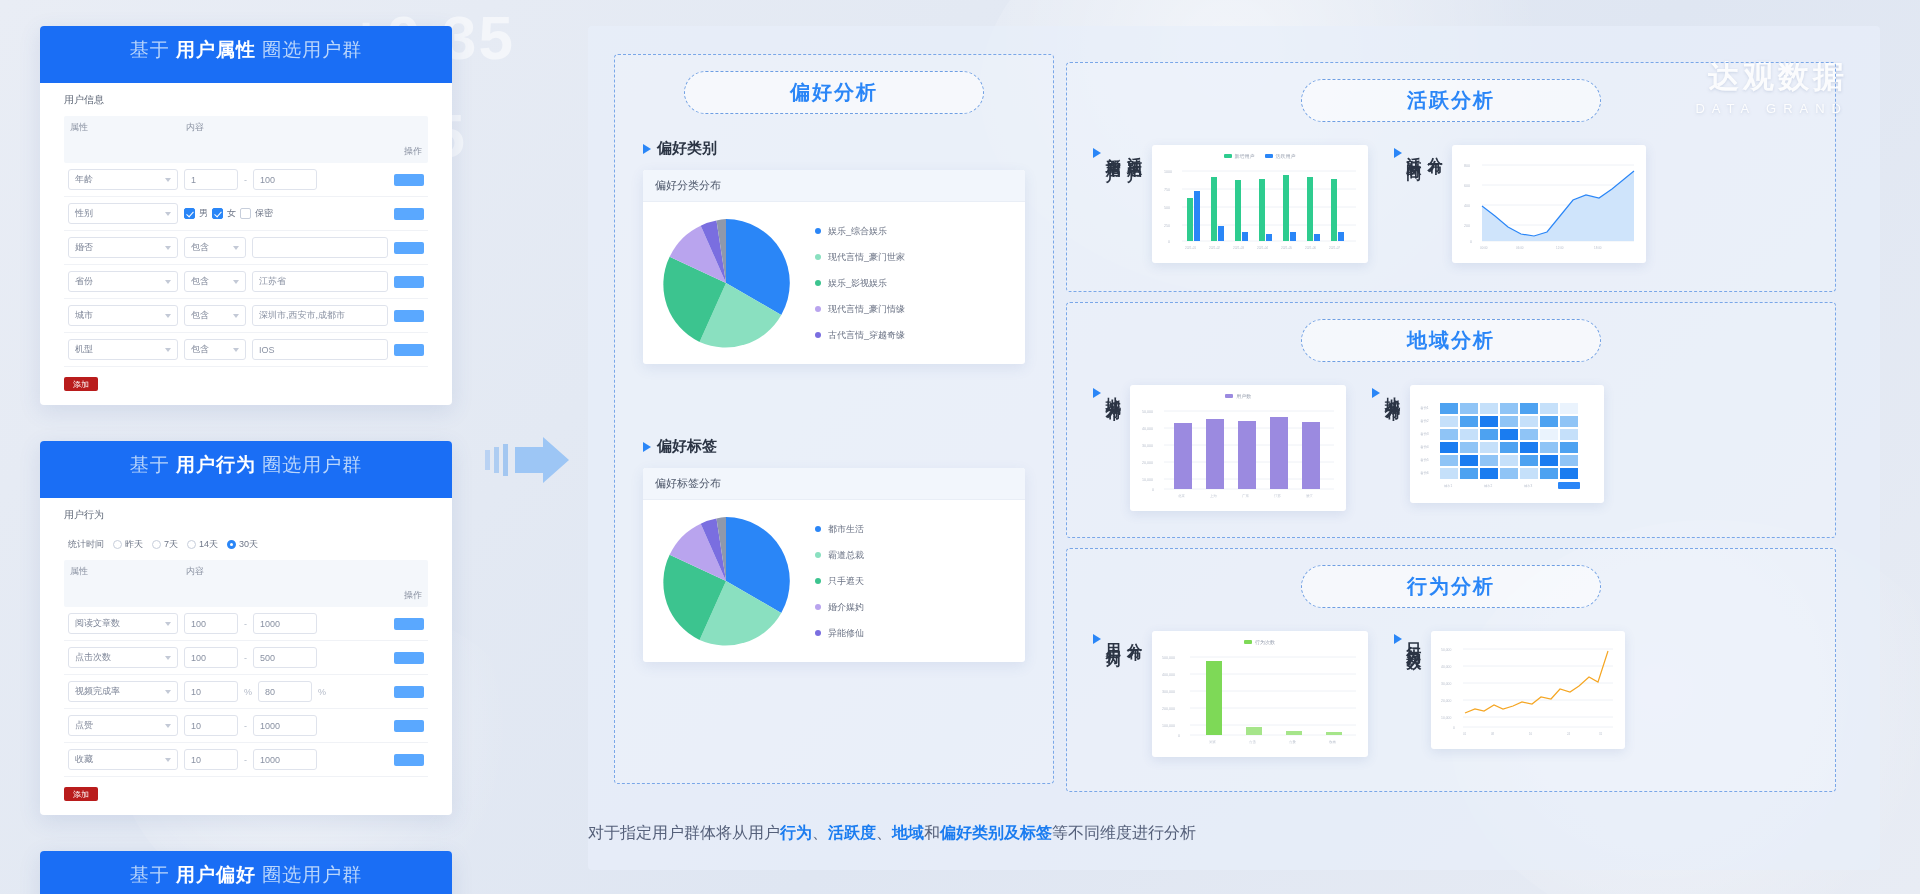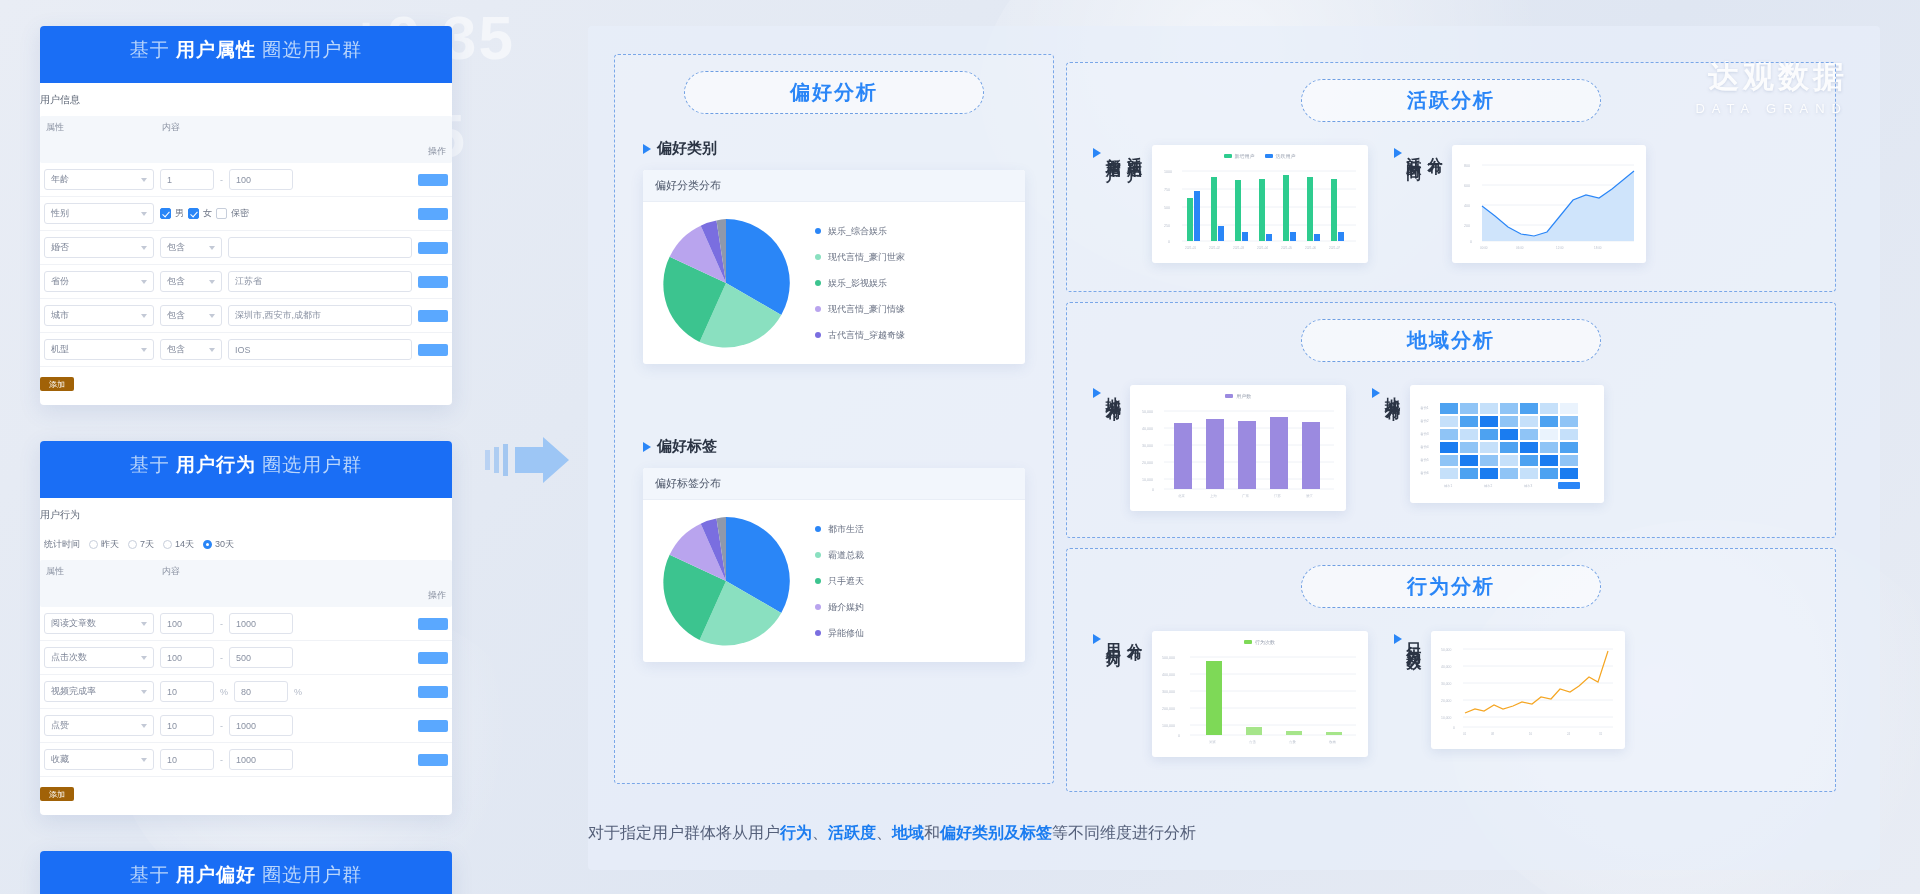--- a/index.html
+++ b/index.html
@@ -49,21 +49,21 @@
     background: #1a6ef5;
     color: #ffffff;
     text-align: center;
     padding: 11px 0 20px;
     font-size: 19px;
     letter-spacing: 1px;
     white-space: nowrap;
   }
   .panel-head .dim { color: #b9d5fb; font-weight: 400; }
   .panel-head .strong { font-weight: 700; color: #ffffff; }
-  .panel-body { padding: 10px 0 14px; }
+  .panel-body { padding: 10px 24px 14px; }
   .form-title { font-size: 10px; color: #5b6474; margin-bottom: 9px; }
   .thead {
     display: flex; font-size: 9px; color: #8b93a3;
     background: #f4f7fb; padding: 5px 6px; border-radius: 2px;
   }
   .thead .c1 { width: 116px; }
   .thead .c2 { flex: 1; }
   .thead .c3 { width: 44px; text-align: right; margin-top: 24px; }
   .frow {
     display: flex; align-items: center; gap: 6px;
@@ -105,21 +105,21 @@
     content: ""; position: absolute; left: 3px; top: 1px;
     width: 3px; height: 6px; border: solid #fff;
     border-width: 0 1.5px 1.5px 0; transform: rotate(42deg);
   }
   .radio-bar { display: flex; align-items: center; gap: 9px; padding: 7px 4px 9px; font-size: 9px; color: #6f7788; }
   .radio { width: 9px; height: 9px; border-radius: 50%; border: 1px solid #c7cedb; background: #fff; display: inline-block; }
   .radio.on { border: 3px solid #2a86f7; background: #fff; }
   .radio-item { display: flex; align-items: center; gap: 3px; }
   .add-btn {
     margin-top: 10px; width: 34px; height: 14px; border-radius: 2px;
-    background: #a16207; color: #fff; font-size: 8px;
+    background: #b91c1c; color: #fff; font-size: 8px;
     display: flex; align-items: center; justify-content: center;
   }
 
   
   .arrow-wrap { position: absolute; left: 485px; top: 430px; width: 90px; height: 60px; }
   .arrow-wrap svg { display: block; }
 
   
   .board {
     position: absolute; left: 588px; top: 26px;

